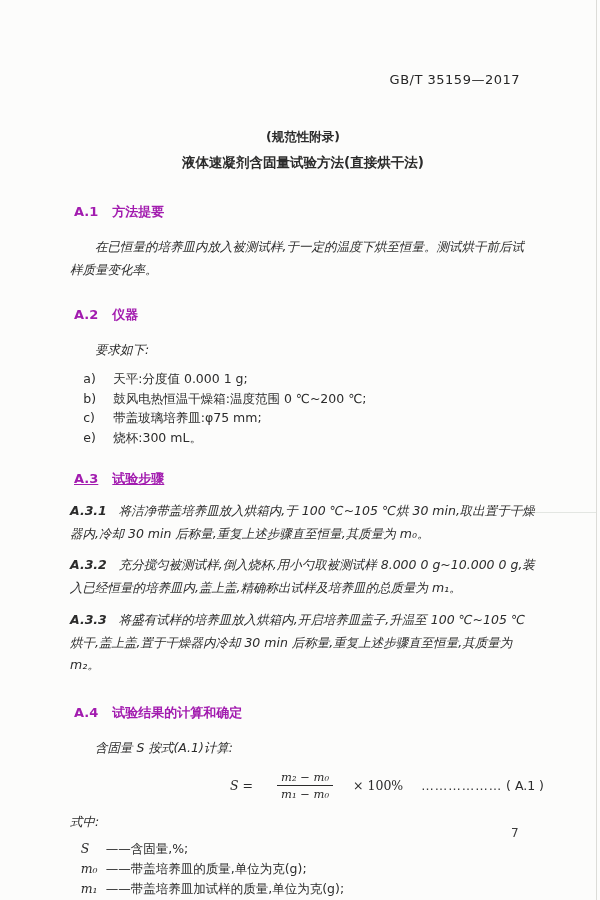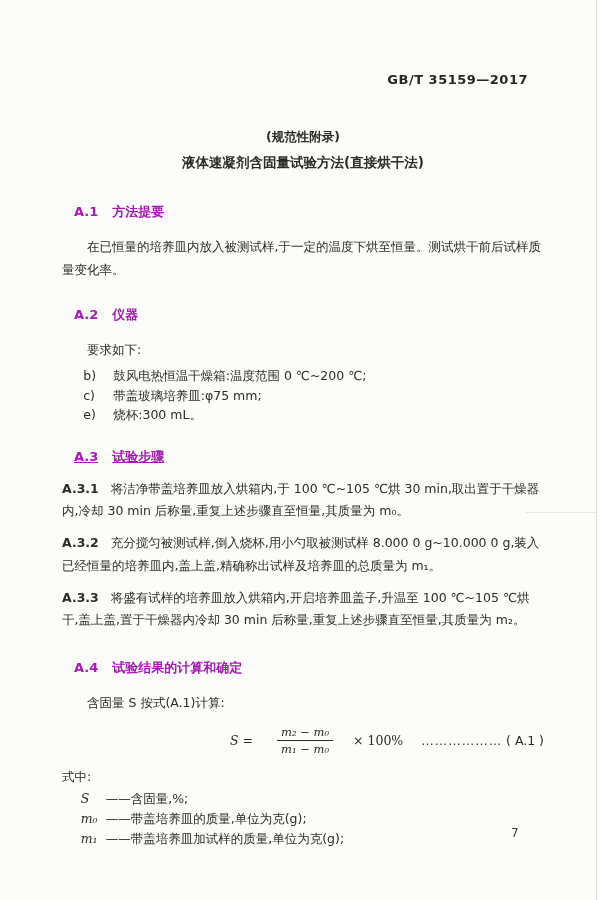--- a/index.html
+++ b/index.html
@@ -19,40 +19,40 @@
     position: absolute; top: 0; right: 3px;
     width: 1px; height: 100%;
     background: #dcdcd8;
   }
   .scan-line-faint {
     position: absolute; top: 512px; right: 4px;
     width: 70px; height: 1px;
     background: #e3e6e2;
   }
   .doc-header {
-    position: absolute; top: 72px; right: 72px;
-    font-size: 13px; font-weight: bold; letter-spacing: 0.5px;
+    position: absolute; top: 72px; right: 80px;
+    font-size: 13px; font-weight: normal; letter-spacing: 0.5px;
     color: #262626;
   }
   .content {
     position: absolute; top: 120px; left: 62px; right: 56px;
   }
   .title-block { text-align: center; }
   .title-appendix { font-size: 15px; font-weight: bold; letter-spacing: 3px; }
   .title-normative { font-size: 12.5px; font-weight: bold; margin-top: 9px; }
   .title-method { font-size: 13.5px; font-weight: bold; margin-top: 8px; }
 
   .sec-heading { margin: 12px; font-size: 13px; font-weight: bold; color: #a21caf; }
   .sec-heading .sec-num { margin-right: 14px; }
   .h-a1 { margin-top: 31px; }
   .h-a2 { margin-top: 25px; }
   .h-a3 { margin-top: 23px; text-decoration: underline; }
   .h-a4 { margin-top: 27px; }
 
-  p { margin: 0; }
+  p { margin: 8px; font-style: italic; }
   .body-par {
     margin-top: 14px;
     font-size: 12.5px; line-height: 1.85;
     text-indent: 2em;
   }
   .apparatus-list { margin-top: 5px; font-size: 12.5px; line-height: 1.55; }
   .apparatus-item { white-space: nowrap; }
   .item-label { display: inline-block; margin-left: 1.7em; width: 2.4em; }
 
   .clause-par {
@@ -119,20 +119,23 @@
     </h2>
     <p class="body-par">在已恒量的培养皿内放入被测试样,于一定的温度下烘至恒量。测试烘干前后试样质量变化率。</p>
 
     <h2 class="sec-heading h-a2">
       <span class="sec-num">A.2</span><span>仪器</span>
     </h2>
     <p class="body-par">要求如下:</p>
 
     <div class="apparatus-list">
       <div class="apparatus-item">
+        <span class="item-label">a)</span><span>天平:分度值 0.000 1 g;</span>
+      </div>
+      <div class="apparatus-item">
         <span class="item-label">b)</span><span>鼓风电热恒温干燥箱:温度范围 0 ℃~200 ℃;</span>
       </div>
       <div class="apparatus-item">
         <span class="item-label">c)</span><span>带盖玻璃培养皿:φ75 mm;</span>
       </div>
       <div class="apparatus-item">
         <span class="item-label">e)</span><span>烧杯:300 mL。</span>
       </div>
     </div>
 

